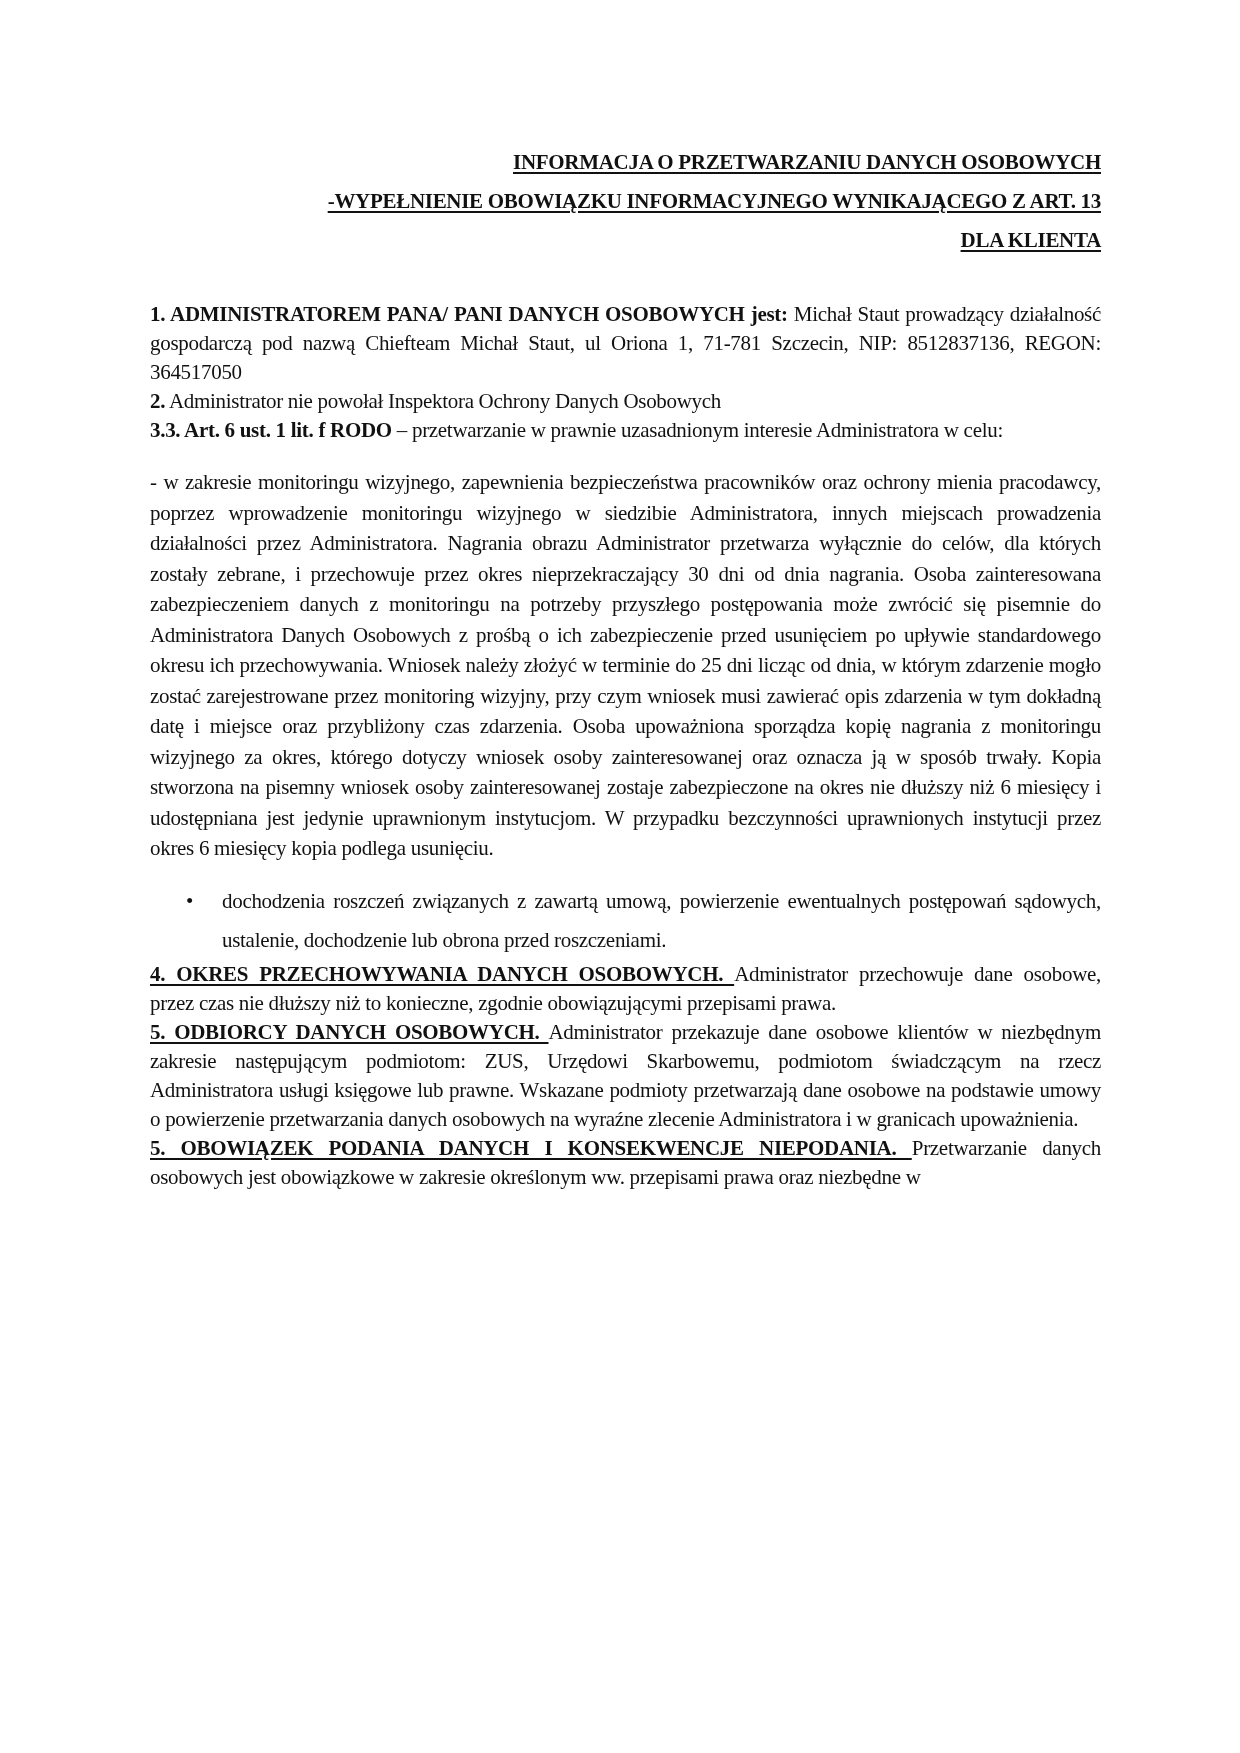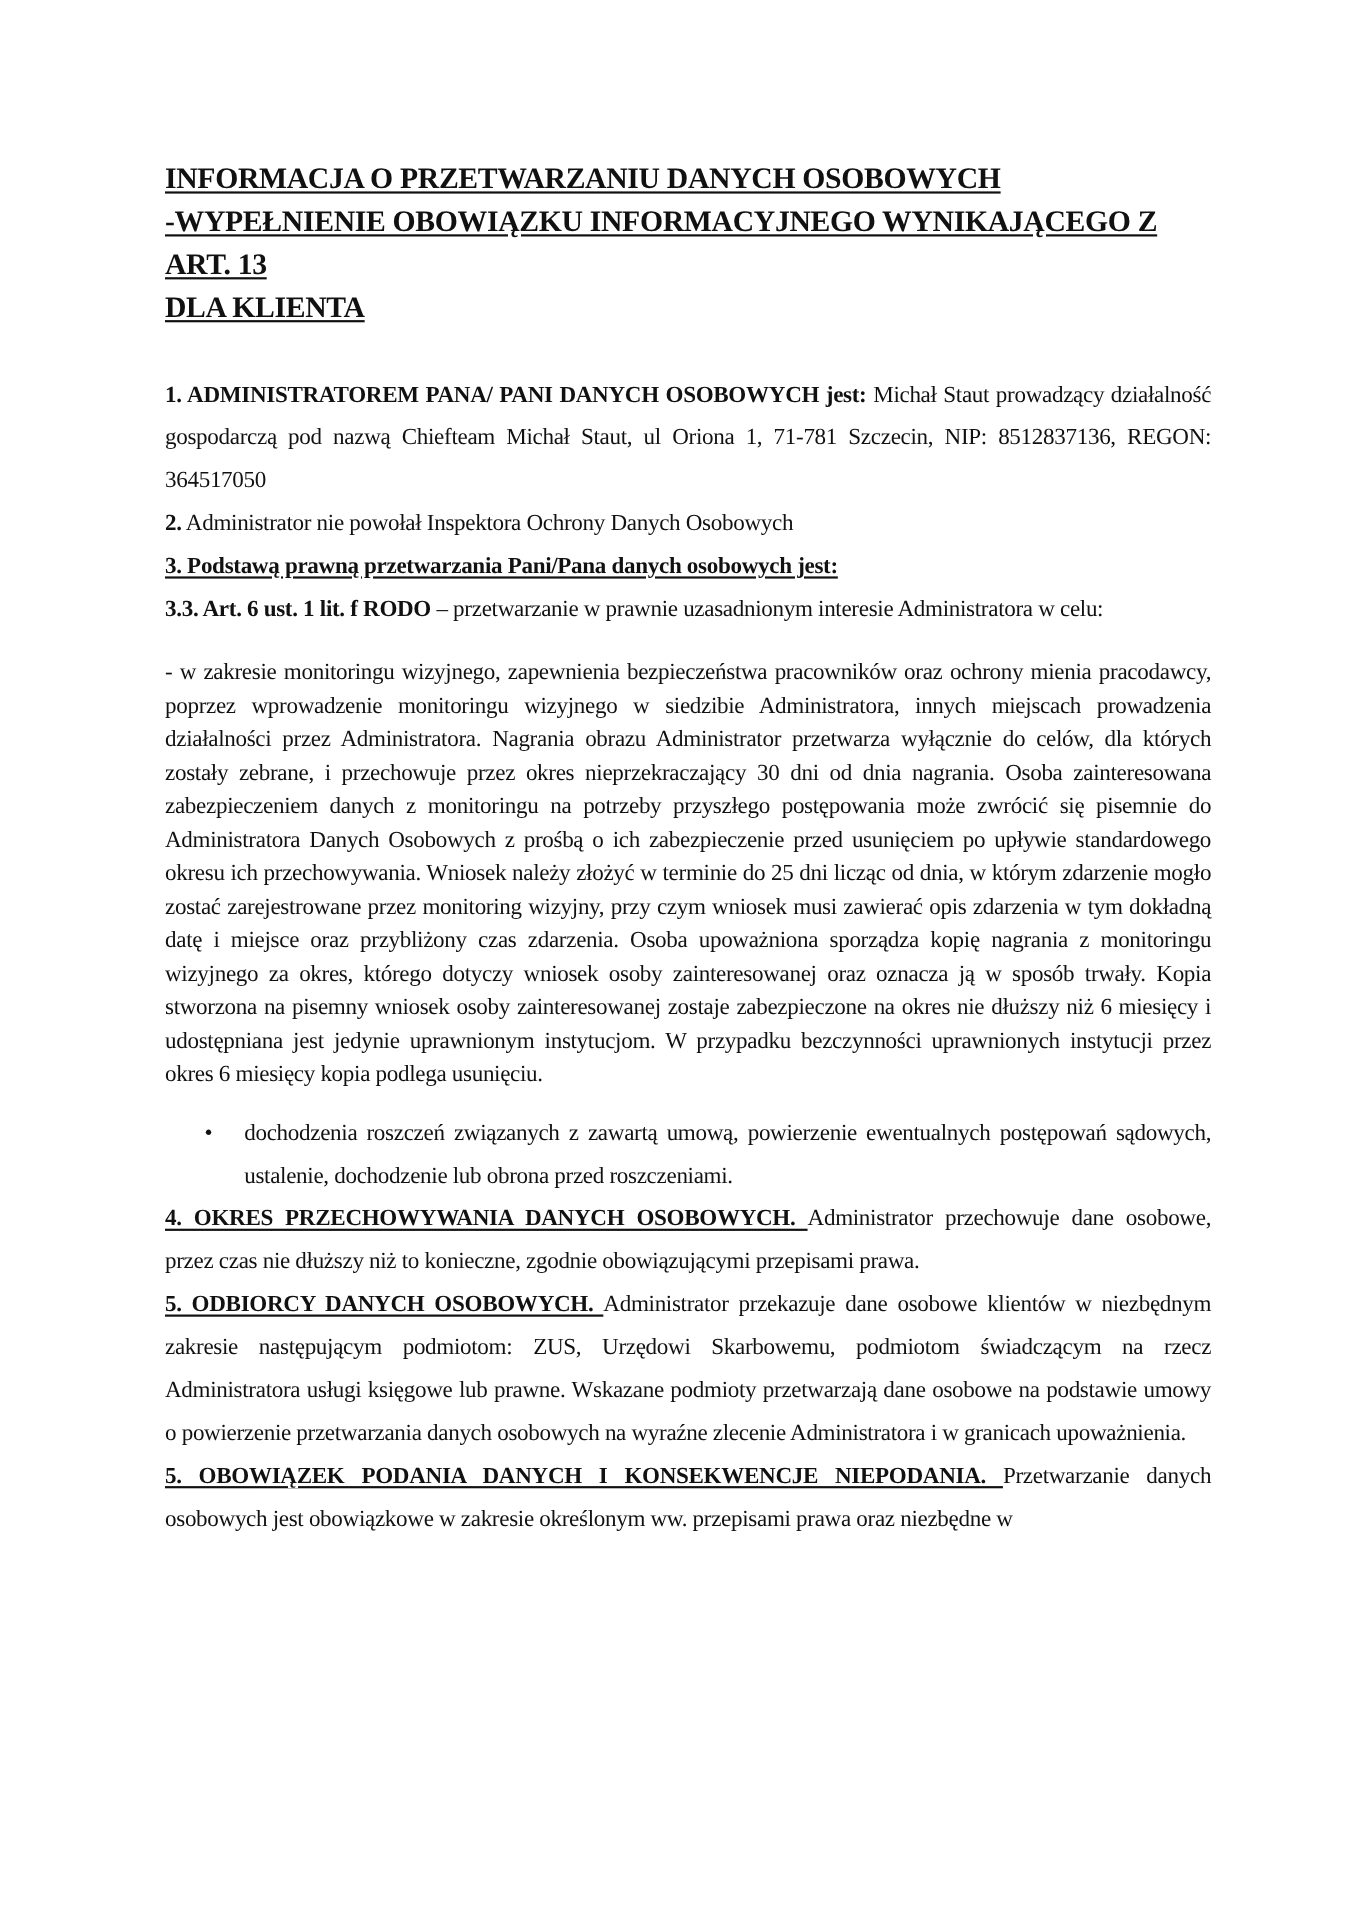--- a/index.html
+++ b/index.html
@@ -6,24 +6,24 @@
   body { width: 1240px; height: 1753px; position: relative; overflow: hidden; }
   .page {
     position: absolute; left: 0; top: 0; width: 1240px; height: 1753px;
     background: #ffffff; color: #111111;
     font-family: "Liberation Serif", "DejaVu Serif", serif;
   }
   .content {
     position: absolute; left: 150px; width: 951px; top: 143px;
     font-size: 21px; letter-spacing: -0.3px;
   }
-  .title-block { text-align: left; font-weight: bold; font-size: 27px; line-height: 39px; }
+  .title-block { text-align: right; font-weight: bold; font-size: 21px; line-height: 39px; }
   .title-block div { text-decoration: underline; text-underline-offset: 3px; }
   .spacer { height: 40px; }
-  .p { text-align: justify; line-height: 39px; margin: 0; }
+  .p { text-align: justify; line-height: 29px; margin: 0; }
   .p.tight { line-height: 30.5px; margin-top: 22px; }
   .b { font-weight: bold; }
   .u { text-decoration: underline; text-underline-offset: 3px; }
   .bullet-row { display: flex; margin-top: 18px; line-height: 39px; }
   .bullet { width: 72px; text-align: left; padding-left: 36px; box-sizing: border-box; }
   .bullet-text { flex: 1; text-align: justify; }
 </style>
 </head>
 <body>
 
@@ -39,23 +39,20 @@
     <div class="spacer"></div>
 
     <p class="p">
       <span class="b">1. ADMINISTRATOREM PANA/ PANI DANYCH OSOBOWYCH jest:</span><span> Michał Staut prowadzący działalność gospodarczą pod nazwą Chiefteam Michał Staut, ul Oriona 1, 71-781 Szczecin, NIP: 8512837136, REGON: 364517050</span>
     </p>
 
     <p class="p">
       <span class="b">2.</span><span> Administrator nie powołał Inspektora Ochrony Danych Osobowych</span>
     </p>
 
-    <p class="p">
-      <span class="b u">3. Podstawą prawną przetwarzania Pani/Pana danych osobowych jest:</span>
-    </p>
 
 
     <p class="p">
       <span class="b">3.3. Art. 6 ust. 1 lit. f RODO</span><span> – przetwarzanie w prawnie uzasadnionym interesie Administratora w celu:</span>
     </p>
 
     <p class="p tight">- w zakresie monitoringu wizyjnego, zapewnienia bezpieczeństwa pracowników oraz ochrony mienia pracodawcy, poprzez wprowadzenie monitoringu wizyjnego w siedzibie Administratora, innych miejscach prowadzenia działalności przez Administratora. Nagrania obrazu Administrator przetwarza wyłącznie do celów, dla których zostały zebrane, i przechowuje przez okres nieprzekraczający 30 dni od dnia nagrania. Osoba zainteresowana zabezpieczeniem danych z monitoringu na potrzeby przyszłego postępowania może zwrócić się pisemnie do Administratora Danych Osobowych z prośbą o ich zabezpieczenie przed usunięciem po upływie standardowego okresu ich przechowywania. Wniosek należy złożyć w terminie do 25 dni licząc od dnia, w którym zdarzenie mogło zostać zarejestrowane przez monitoring wizyjny, przy czym wniosek musi zawierać opis zdarzenia w tym dokładną datę i miejsce oraz przybliżony czas zdarzenia. Osoba upoważniona sporządza kopię nagrania z monitoringu wizyjnego za okres, którego dotyczy wniosek osoby zainteresowanej oraz oznacza ją w sposób trwały. Kopia stworzona na pisemny wniosek osoby zainteresowanej zostaje zabezpieczone na okres nie dłuższy niż 6 miesięcy i udostępniana jest jedynie uprawnionym instytucjom. W przypadku bezczynności uprawnionych instytucji przez okres 6 miesięcy kopia podlega usunięciu.</p>
 
     <div class="bullet-row">
       <span class="bullet">•</span>

